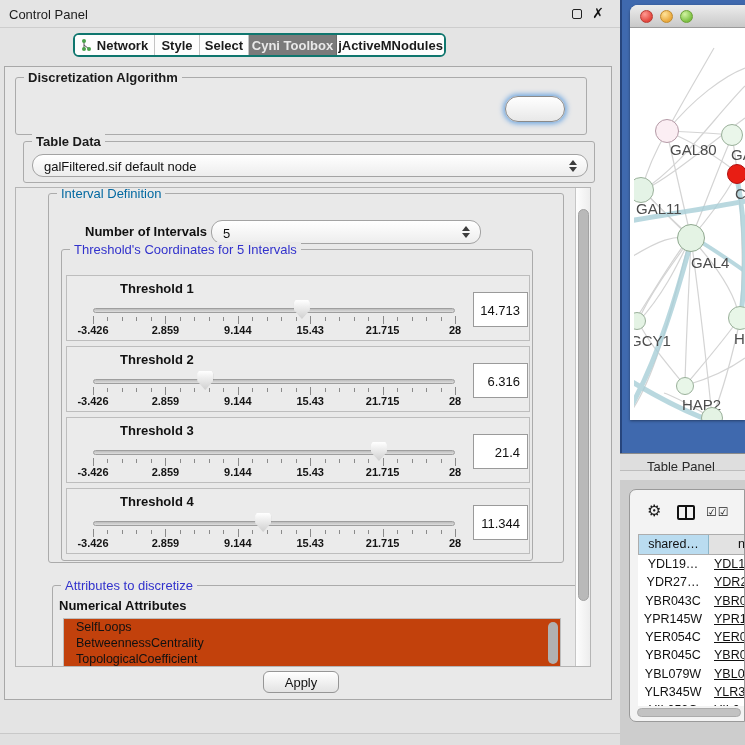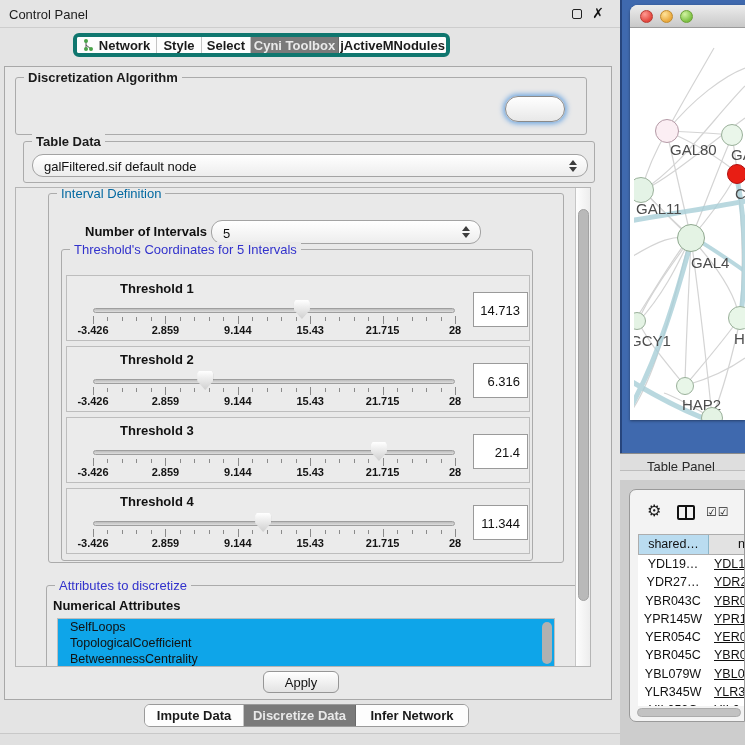--- a/index.html
+++ b/index.html
@@ -7,21 +7,21 @@
   body{font-family:"Liberation Sans","DejaVu Sans",sans-serif;}
   .root{position:relative;width:745px;height:745px;background:#e4e4e4;overflow:hidden;}
 
   
   .left-panel{position:absolute;left:0;top:0;width:620px;height:745px;background:#e4e4e4;}
   .titlebar{position:absolute;left:0;top:0;width:620px;height:28px;border-bottom:1px solid #cdcdcd;}
   .titlebar .title{position:absolute;left:9px;top:7px;font-size:13px;color:#1c1c1c;}
   .float-btn{position:absolute;right:38px;top:9px;width:10px;height:10px;border:1.6px solid #222;border-radius:2px;}
   .close-btn{position:absolute;right:16px;top:5px;font-size:14px;font-weight:bold;color:#111;}
 
-  .top-tabs{position:absolute;left:73px;top:33px;height:24px;display:flex;border:4px solid #0f766e;border-radius:6px;overflow:hidden;background:#fff;}
+  .top-tabs{position:absolute;left:73px;top:33px;height:24px;display:flex;border:2px solid #0f766e;border-radius:6px;overflow:hidden;background:#fff;}
   .seg{display:flex;align-items:center;justify-content:center;font-size:13px;font-weight:bold;color:#1a1a1a;background:#fdfdfd;border-right:1px solid #c4c4c4;gap:5px;}
   .seg:last-child{border-right:none;}
   .seg.sel{background:#7a7a7a;color:#e9e9e9;border-right:1px solid #6a6a6a;}
 
   .content-panel{position:absolute;left:4px;top:66px;width:608px;height:634px;background:#e9e9e9;border:1px solid #a8a8a8;}
 
   .group{position:absolute;border:1px solid #ababab;border-radius:3px;}
   .group>.legend{position:absolute;top:-8px;left:8px;background:#e9e9e9;padding:0 4px;font-size:13px;}
   .legend.dark{color:#1a1a1a;font-weight:bold;}
   .legend.green{color:#0369a1;}
@@ -44,21 +44,21 @@
 
   .t-row{position:absolute;left:4px;width:464px;height:66px;background:#ebebeb;border:1px solid #bdbdbd;}
   .t-row .lab{position:absolute;left:8px;top:5px;font-size:13px;font-weight:bold;color:#111;margin-left:45px;}
   .track{position:absolute;left:26px;top:32px;width:362px;height:5px;border-radius:3px;background:linear-gradient(#bcbcbc,#dedede);border:1px solid #9e9e9e;}
   .thumb{position:absolute;top:24px;width:16px;height:19px;background:linear-gradient(#ffffff,#cfcfcf);clip-path:polygon(10% 0,90% 0,100% 14%,100% 52%,50% 100%,0 52%,0 14%);filter:drop-shadow(0 1px 1.5px rgba(0,0,0,.45));z-index:2;}
   .tick{position:absolute;top:41px;width:1px;height:4px;background:#8a8a8a;}
   .tick.major{top:40px;height:8px;}
   .ticklab{position:absolute;top:48px;transform:translateX(-50%);font-size:11px;font-weight:bold;color:#141414;white-space:nowrap;}
   .valbox{position:absolute;left:406px;top:16px;width:55px;height:35px;background:#fff;border:1px solid #9a9a9a;font-size:13px;color:#111;text-align:right;line-height:35px;padding-right:7px;}
 
-  .attr-list{position:absolute;left:10px;top:32px;width:498px;height:64px;background:#0ea5e9;border:1px solid #bdbdbd;overflow:hidden;}
+  .attr-list{position:absolute;left:10px;top:32px;width:498px;height:64px;background:#c2410c;border:1px solid #bdbdbd;overflow:hidden;}
   .attr-item{height:16px;line-height:16px;font-size:12.5px;color:#111;padding-left:12px;white-space:nowrap;}
   .list-scroll{position:absolute;right:2px;top:3px;width:10px;height:42px;border-radius:5px;background:#b1b1b1;}
 
   .vscroll{position:absolute;left:559px;top:0;width:16px;height:479px;background:linear-gradient(90deg,#fdfdfd,#ececec);border-left:1px solid #c6c6c6;}
   .vscroll .vthumb{position:absolute;left:2px;top:21px;width:11px;height:392px;border-radius:6px;background:#b9b9b9;border:1px solid #a2a2a2;}
 
   .apply-btn{position:absolute;left:258px;top:604px;width:76px;height:22px;background:linear-gradient(#ffffff,#e3e3e3);border:1px solid #969696;border-radius:6px;font-size:13px;color:#111;text-align:center;line-height:21px;}
 
   .bottom-tabs{position:absolute;left:144px;top:704px;height:23px;display:flex;border:1px solid #9a9a9a;border-radius:6px;overflow:hidden;background:#fff;}
   .bottom-strip{position:absolute;left:0;top:733px;width:620px;height:12px;background:#e0e0e0;border-top:1px solid #c8c8c8;}
@@ -314,52 +314,41 @@
                   <div class="ticklab" style="left: 243.2px;">15.43</div>
                   <div class="ticklab" style="left: 315.6px;">21.715</div>
                   <div class="ticklab" style="left: 388px;">28</div>
                   <div class="thumb" style="left: 188.137px;"></div>
                   <div class="valbox">11.344</div>
                 </div>
               </div>
           </div>
         </div>
 
-        <div class="group" style="left:30px;top:397px;width:622px;height:120px;">
+        <div class="group" style="left:36px;top:397px;width:622px;height:120px;">
           <span class="legend blue">Attributes to discretize</span>
           <span style="position:absolute;left:6px;top:12px;font-size:13px;font-weight:bold;color:#111;">Numerical Attributes</span>
           <div class="attr-list">
             <div>
                 <div class="attr-item">SelfLoops</div>
+                <div class="attr-item">BetweennessCentrality</div>
                 <div class="attr-item">TopologicalCoefficient</div>
-                <div class="attr-item">BetweennessCentrality</div>
               </div>
             <div class="list-scroll"></div>
           </div>
         </div>
 
         <div class="vscroll">
           <div class="vthumb"></div>
         </div>
       </div>
 
       <div class="apply-btn">Apply</div>
     </div>
 
-    <div class="bottom-tabs">
-      <div class="seg" style="width:99px">
-          <span>Impute Data</span>
-        </div>
-      <div class="seg sel" style="width:112px">
-          <span>Discretize Data</span>
-        </div>
-      <div class="seg" style="width:112px">
-          <span>Infer Network</span>
-        </div>
-    </div>
     <div class="bottom-strip"></div>
   </div>
 
   <div class="net-frame"></div>
   <div class="mac-window">
     <div style="position:absolute;inset:0;background:#fff;"></div>
     <div class="mac-titlebar">
       <span class="tl red"></span>
       <span class="tl yellow"></span>
       <span class="tl green"></span>

